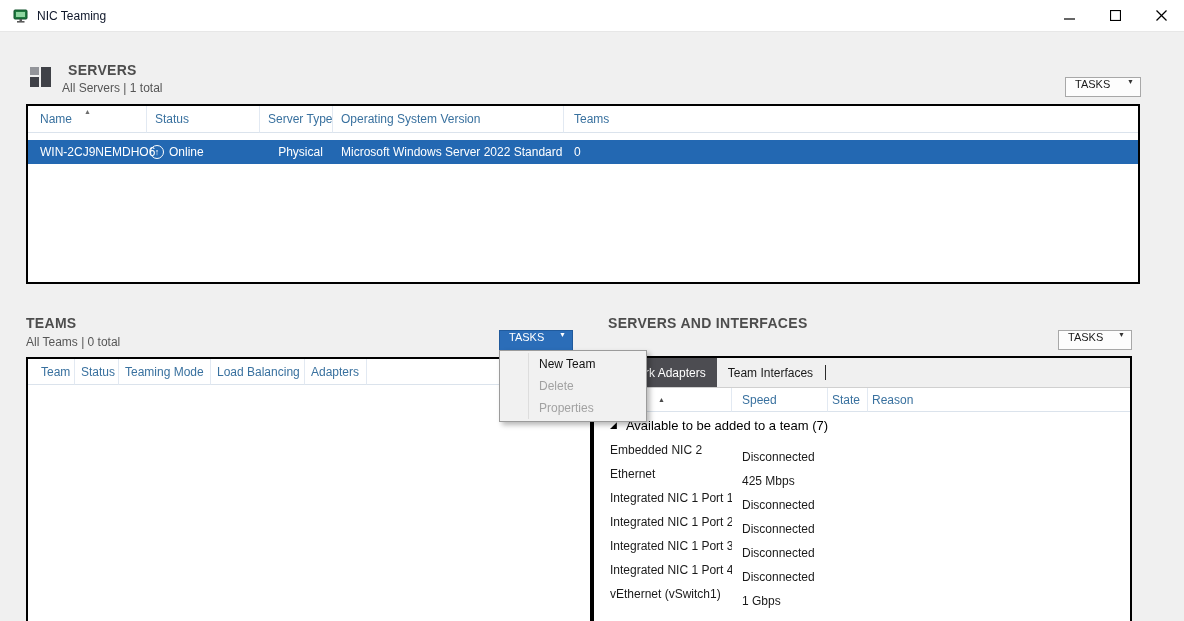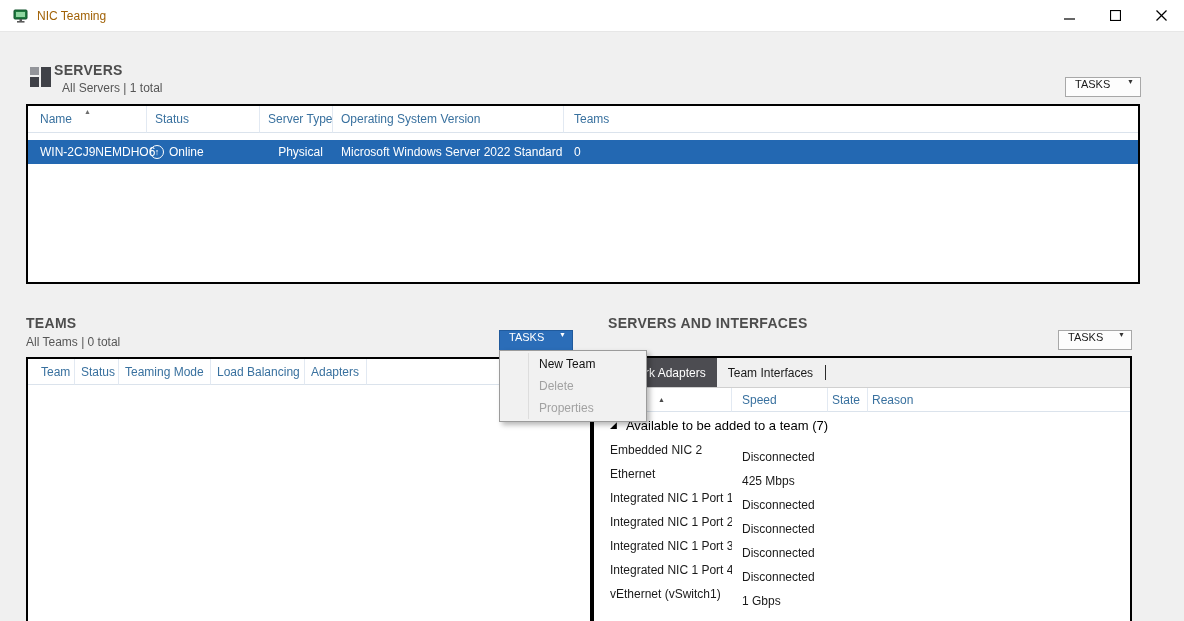--- a/index.html
+++ b/index.html
@@ -7,21 +7,21 @@
   body {
     font-family:"Liberation Sans","DejaVu Sans",sans-serif;
     font-size:12px; color:#1a1a1a;
     background:#f0f0f0; position:relative; overflow:hidden;
   }
 
   
   .titlebar { position:absolute; top:0; left:0; right:0; height:32px; background:#ffffff;
     border-bottom:1px solid #e7e7e7; display:flex; align-items:center; z-index:10; }
   .app-icon { margin-left:13px; width:16px; height:16px; flex:0 0 auto; }
-  .title-text { margin-left:8px; font-size:12px; color:#a16207; }
+  .title-text { margin-left:8px; font-size:12px; color:#0f172a; }
   .win-controls { margin-left:auto; display:flex; height:100%; }
   .win-btn { width:46px; height:100%; display:flex; align-items:center; justify-content:center; cursor:default; }
   .win-btn svg { display:block; }
 
   
   .section-title { position:absolute; font-size:14px; font-weight:bold; color:#4d4d4d; letter-spacing:.3px; }
   .section-sub { position:absolute; font-size:12px; color:#565656; }
   .tasks-btn { position:absolute; height:20px; background:#fdfdfd; border:1px solid #a8a8a8;
     display:flex; padding:0 6px 0 9px; font-size:11px; color:#1a1a1a; cursor:default; }
   .tasks-btn .chev { margin-left:auto; font-size:7px; color:#333; padding-left:10px; }
@@ -121,21 +121,21 @@
   </div>
 </div>
 
 <div class="servers-icon">
   <svg width="26" height="26" viewBox="0 0 26 26">
     <rect x="2" y="3" width="9" height="8" fill="#93959a"></rect>
     <rect x="2" y="13" width="9" height="10" fill="#3f4147"></rect>
     <rect x="13" y="3" width="10" height="20" fill="#3f4147"></rect>
   </svg>
 </div>
-<div class="section-title" style="left:54px; top:62px;">SERVERS</div>
+<div class="section-title" style="left:68px; top:62px;">SERVERS</div>
 <div class="section-sub" style="left:62px; top:81px;">All Servers | 1 total</div>
 
 <div class="tasks-btn" style="left:1065px; top:77px; width:76px;">
   <span>TASKS</span>
   <span class="chev">▼</span>
 </div>
 
 <div class="panel servers-panel">
   <div class="sv-header">
     <div class="hdr-cell c1">

